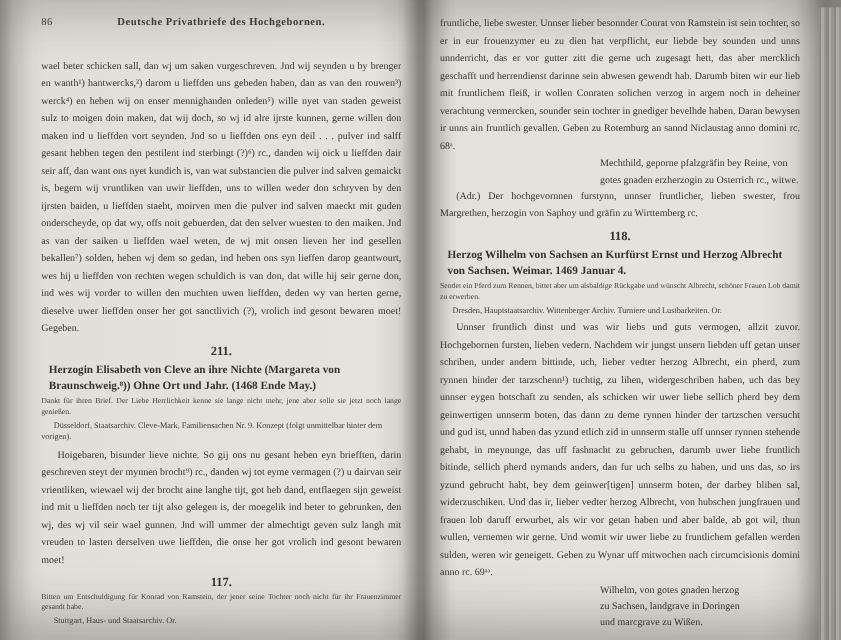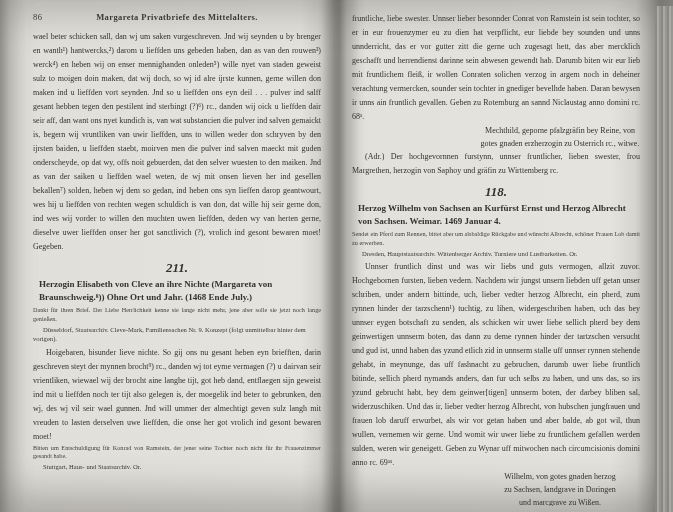--- a/index.html
+++ b/index.html
@@ -34,79 +34,79 @@
   }
   .page {
     position: absolute; top: 12px; height: 494px; width: 288px;
     color: #35332e; overflow: hidden;
   }
   .page-left  { left: 33px; }
   .page-right { left: 352px; }
   .page-header {
     display: flex; align-items: baseline;
     font-size: 8.5px; letter-spacing: 0.4px;
-    margin-bottom: 8px; color: #3c3a34;
+    margin-bottom: 24px; color: #3c3a34;
   }
   .page-header .pagenum { width: 34px; }
   .page-header .pagenum.right { text-align: right; }
   .page-header .running { flex: 1; text-align: center; font-weight: bold; }
   .bodytext {
     font-size: 8px; line-height: 14px; text-align: justify;
   }
   .bodytext p { margin: 0; text-indent: 13px; }
   .bodytext p.first { text-indent: 0; }
   .secnum {
-    text-align: center; font-size: 13px; font-weight: bold;
+    text-align: center; font-size: 10px; font-weight: bold;
     margin: 6px 0 2px 0;
-    font-style: italic;
   }
   .sechead {
     font-size: 9px; font-weight: bold;
     line-height: 12.5px; margin: 0 6px 3px 6px;
   }
   .regest {
     font-size: 6.2px; line-height: 8.8px; text-align: justify;
     margin: 0 0 1px 0; color: #45433d;
   }
   .source {
     font-size: 6.6px; line-height: 9.5px; margin: 0 0 2px 0;
     text-indent: 10px; color: #3c3a34;
   }
   .signature {
     white-space: pre-line; font-size: 8px; line-height: 13px;
-    margin-left: 128px; text-align: center;
+    margin-left: 128px; text-align: left;
   }
 </style>
 </head>
 <body>
 
 <div class="scan">
 
   <div class="page page-left">
     <div class="page-header">
       <span class="pagenum">86</span>
-      <span class="running">Margareta Privatbriefe des Mittelalters.</span>
+      <span class="running">Deutsche Privatbriefe des Hochgebornen.</span>
       <span class="pagenum"></span>
     </div>
 
     <div class="bodytext">
       <p class="first">wael beter schicken sall, dan wj um saken vurgeschreven. Jnd wij seynden u by brenger en wanth¹) hantwercks,²) darom u lieffden uns gebeden haben, dan as van den rouwen³) werck⁴) en heben wij on enser mennighanden onleden⁵) wille nyet van staden geweist sulz to moigen doin maken, dat wij doch, so wj id alre ijrste kunnen, gerne willen don maken ind u lieffden vort seynden. Jnd so u lieffden ons eyn deil . . . pulver ind salff gesant hebben tegen den pestilent ind sterbingt (?)⁶) rc., danden wij oick u lieffden dair seir aff, dan want ons nyet kundich is, van wat substancien die pulver ind salven gemaickt is, begern wij vruntliken van uwir lieffden, uns to willen weder don schryven by den ijrsten baiden, u lieffden staebt, moirven men die pulver ind salven maeckt mit guden onderscheyde, op dat wy, offs noit gebuerden, dat den selver wuesten to den maiken. Jnd as van der saiken u lieffden wael weten, de wj mit onsen lieven her ind gesellen bekallen⁷) solden, heben wj dem so gedan, ind heben ons syn lieffen darop geantwourt, wes hij u lieffden von rechten wegen schuldich is van don, dat wille hij seir gerne don, ind wes wij vorder to willen den muchten uwen lieffden, deden wy van herten gerne, dieselve uwer lieffden onser her got sanctlivich (?), vrolich ind gesont bewaren moet!  Gegeben.</p>
     </div>
 
     <div>
       <div class="secnum">211.</div>
-      <div class="sechead">Herzogin Elisabeth von Cleve an ihre Nichte (Margareta von Braunschweig.⁸))  Ohne Ort und Jahr.  (1468 Ende July.)</div>
+      <div class="sechead">Herzogin Elisabeth von Cleve an ihre Nichte (Margareta von Braunschweig.⁸))  Ohne Ort und Jahr.  (1468 Ende May.)</div>
       <div class="regest">Dankt für ihren Brief. Der Liebe Herrlichkeit kenne sie lange nicht mehr, jene aber solle sie jetzt noch lange genießen.</div>
       <div class="source">Düsseldorf, Staatsarchiv.  Cleve-Mark, Familiensachen Nr. 9.  Konzept (folgt unmittelbar hinter dem vorigen).</div>
       <div class="bodytext">
         <p>Hoigebaren, bisunder lieve nichte.  So gij ons nu gesant heben eyn briefften, darin geschreven steyt der mynnen brocht⁹) rc., danden wj tot eyme vermagen (?) u dairvan seir vrientliken, wiewael wij der brocht aine langhe tijt, got heb dand, entflaegen sijn geweist ind mit u lieffden noch ter tijt also gelegen is, der moegelik ind beter to gebrunken, den wj, des wj vil seir wael gunnen.  Jnd will ummer der almechtigt geven sulz langh mit vreuden to lasten derselven uwe lieffden, die onse her got vrolich ind gesont bewaren moet!</p>
       </div>
     </div>
 
     <div>
+      <div class="secnum">117.</div>
       <div class="regest">Bitten um Entschuldigung für Konrad von Ramstein, der jener seine Tochter noch nicht für ihr Frauenzimmer gesandt habe.</div>
       <div class="source">Stuttgart, Haus- und Staatsarchiv.  Or.</div>
 
     </div>
 
   </div>
 
   <div class="page page-right">
 
     <div class="bodytext">

